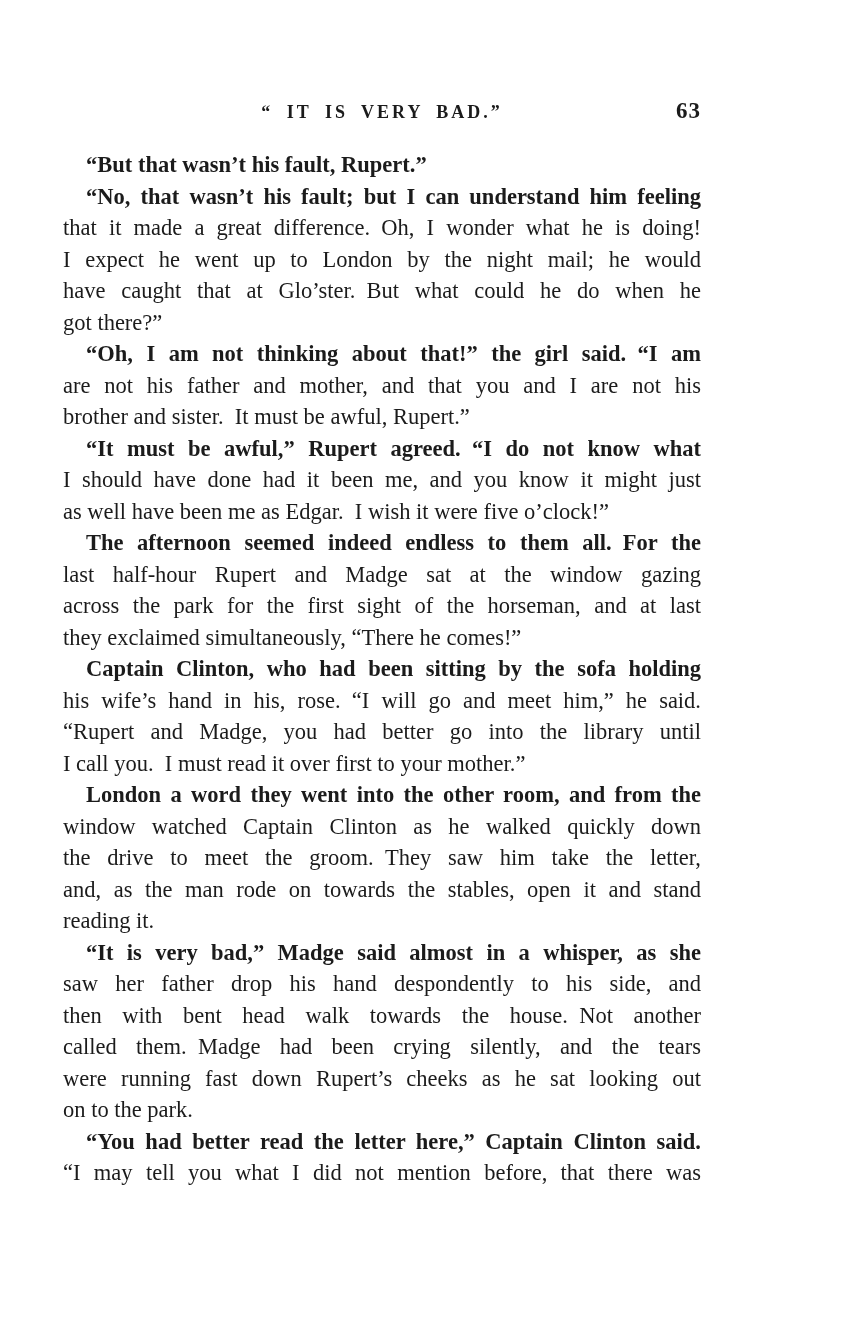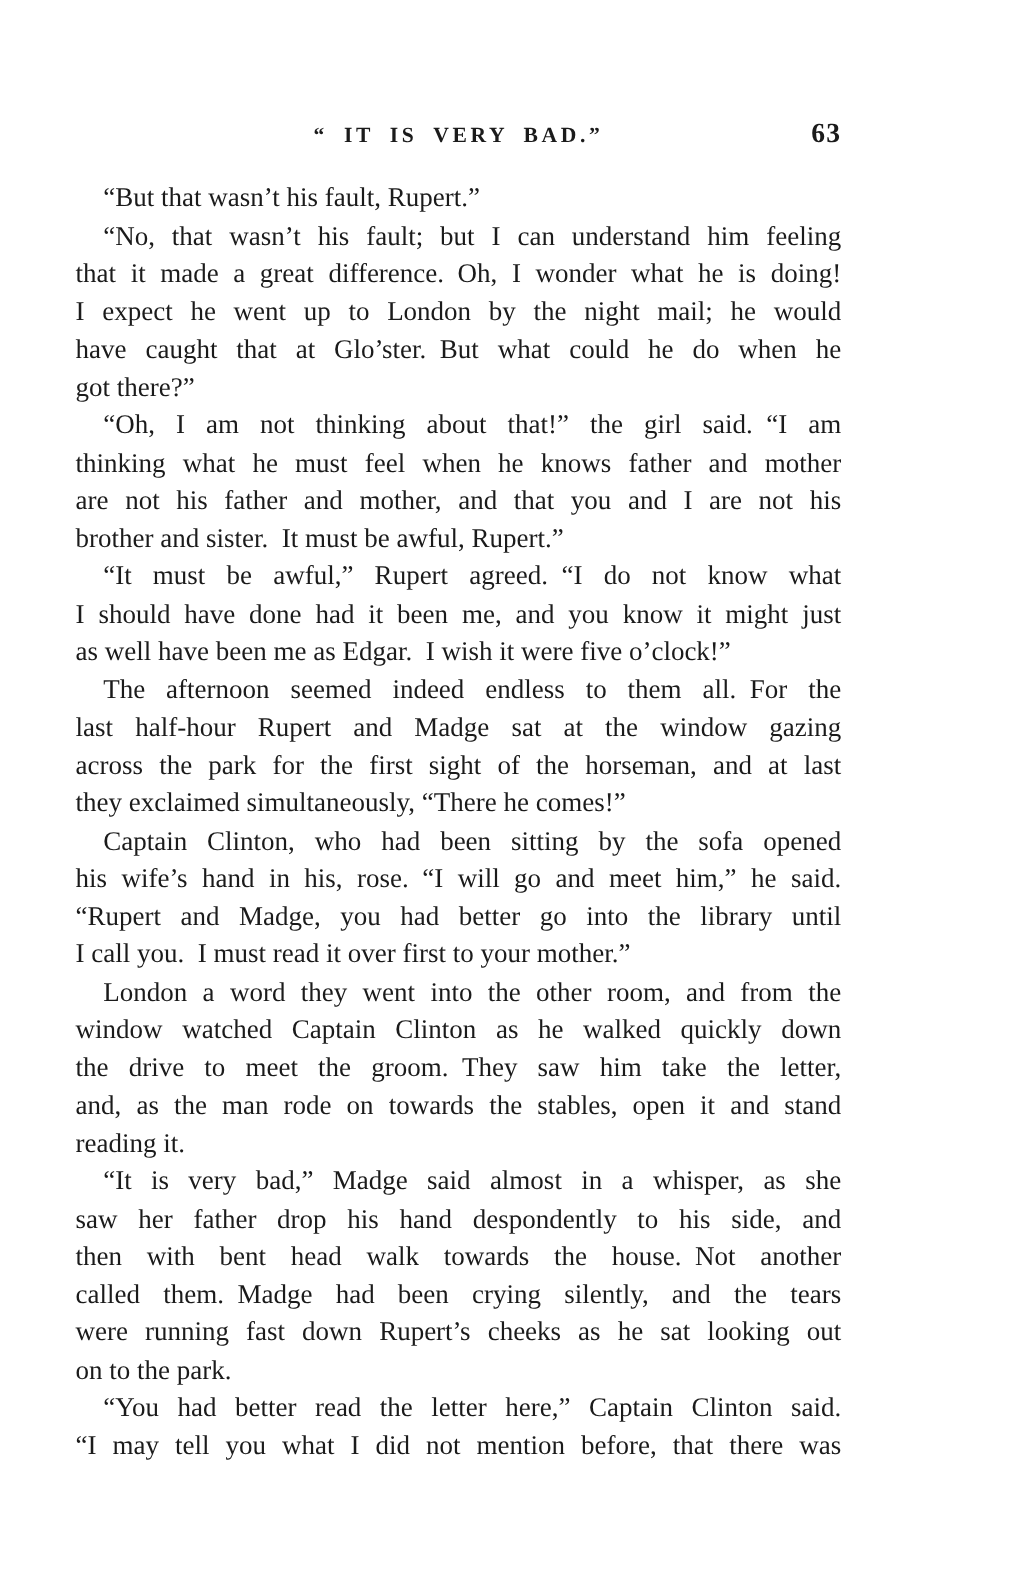--- a/index.html
+++ b/index.html
@@ -54,20 +54,21 @@
   }
   .line {
     font-size: 22.5px;
     line-height: 31.5px;
     text-align: justify;
     text-align-last: justify;
     white-space: normal;
   }
   .line.first {
     text-indent: 23px;
+    font-weight: bold;
   }
   .line.last {
     text-align-last: left;
   }
 </style>
 </head>
 <body>
 
 <div class="sheet">
   <div class="running-head">
@@ -80,37 +81,36 @@
       </div>
       <div class="para">
         <div class="line first">“No, that wasn’t his fault; but I can understand him feeling</div>
         <div class="line">that it made a great difference. Oh, I wonder what he is doing!</div>
         <div class="line">I expect he went up to London by the night mail; he would</div>
         <div class="line">have caught that at Glo’ster. But what could he do when he</div>
         <div class="line last">got there?”</div>
       </div>
       <div class="para">
         <div class="line first">“Oh, I am not thinking about that!” the girl said. “I am</div>
-        <div class="line">thinking what he must feel when he knows father and mother</div>
         <div class="line">are not his father and mother, and that you and I are not his</div>
         <div class="line last">brother and sister. It must be awful, Rupert.”</div>
       </div>
       <div class="para">
         <div class="line first">“It must be awful,” Rupert agreed. “I do not know what</div>
         <div class="line">I should have done had it been me, and you know it might just</div>
         <div class="line last">as well have been me as Edgar. I wish it were five o’clock!”</div>
       </div>
       <div class="para">
         <div class="line first">The afternoon seemed indeed endless to them all. For the</div>
         <div class="line">last half-hour Rupert and Madge sat at the window gazing</div>
         <div class="line">across the park for the first sight of the horseman, and at last</div>
         <div class="line last">they exclaimed simultaneously, “There he comes!”</div>
       </div>
       <div class="para">
-        <div class="line first">Captain Clinton, who had been sitting by the sofa opened</div>
+        <div class="line first">Captain Clinton, who had been sitting by the sofa holding</div>
         <div class="line">his wife’s hand in his, rose. “I will go and meet him,” he said.</div>
         <div class="line">“Rupert and Madge, you had better go into the library until</div>
         <div class="line last">I call you. I must read it over first to your mother.”</div>
       </div>
       <div class="para">
         <div class="line first">London a word they went into the other room, and from the</div>
         <div class="line">window watched Captain Clinton as he walked quickly down</div>
         <div class="line">the drive to meet the groom. They saw him take the letter,</div>
         <div class="line">and, as the man rode on towards the stables, open it and stand</div>
         <div class="line last">reading it.</div>

